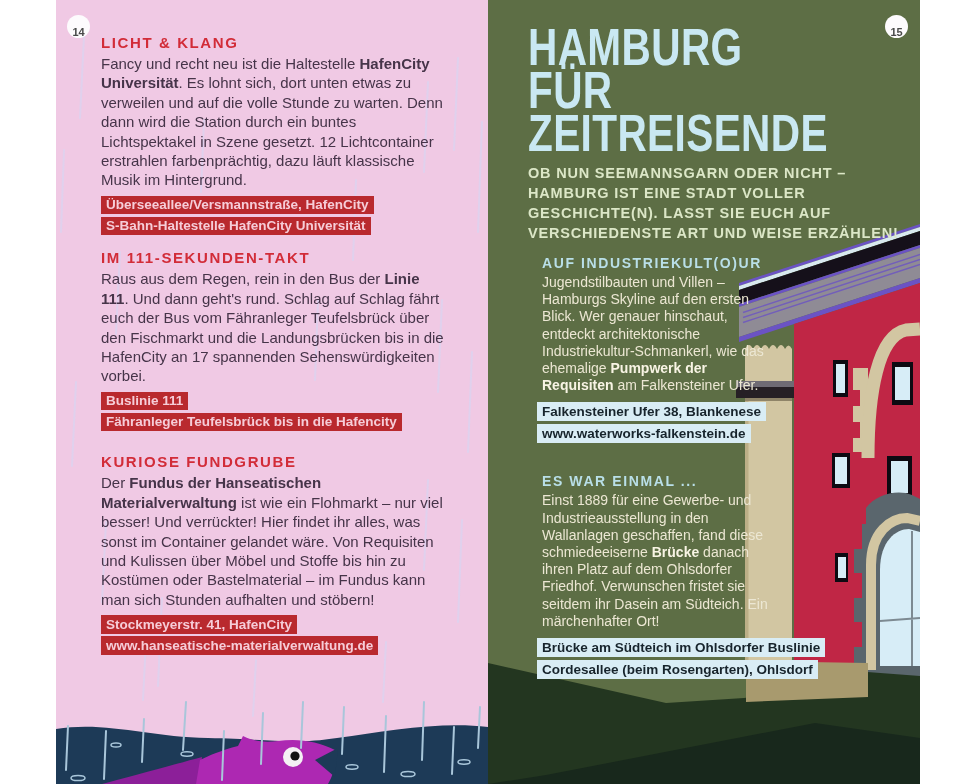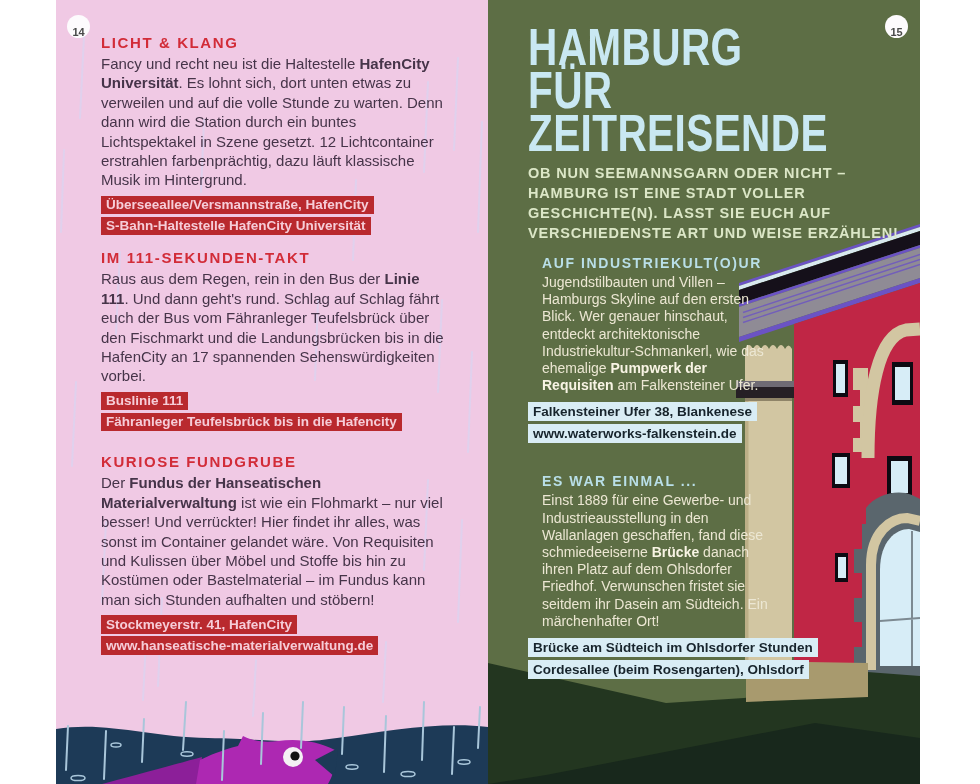--- a/index.html
+++ b/index.html
@@ -30,21 +30,21 @@
 
   
   .r-col{padding:26px 0 0 40px;width:385px;}
   .r-title{color:var(--titleBlue);font-size:52px;font-weight:bold;line-height:43px;
            letter-spacing:.5px;transform:scaleX(.78);transform-origin:left top;margin:0;}
   .r-intro{color:var(--introGreen);font-size:14.5px;font-weight:bold;letter-spacing:.8px;
            line-height:20px;margin:8px 0 0 0;width:385px;}
   .r-sec-head{color:var(--cyan);font-size:14px;font-weight:bold;letter-spacing:1.6px;margin:0 0 3px 14px;}
   .r-body{color:var(--cream);font-size:14px;line-height:17.2px;width:228px;margin:0 0 8px 14px;}
   .r-body b{color:#f8f4e4;}
-  .labels-blue{}
+  .labels-blue{margin-left:9px;}
   .labels-blue .lab{display:block;width:fit-content;background:var(--boxBlue);color:var(--boxBlueText);
        font-size:13.5px;font-weight:bold;line-height:15.5px;padding:1.5px 5px 2px 5px;margin-bottom:3px;}
   .s1{margin-top:12px;} .s2{margin-top:30px;}
 </style>
 </head>
 <body>
 
 <div class="spread">
 
   <div class="page page-left">
@@ -166,20 +166,20 @@
         <div class="labels-blue">
           <span class="lab">Falkensteiner Ufer 38, Blankenese</span>
           <span class="lab">www.waterworks-falkenstein.de</span>
         </div>
       </div>
 
       <div class="s2">
         <h3 class="r-sec-head">ES WAR EINMAL ...</h3>
         <p class="r-body">Einst 1889 für eine Gewerbe- und Industrieausstellung in den Wallanlagen geschaffen, fand diese schmiedeeiserne <b>Brücke</b> danach ihren Platz auf dem Ohlsdorfer Friedhof. Verwunschen fristet sie seitdem ihr Dasein am Südteich. Ein märchenhafter Ort!</p>
         <div class="labels-blue">
-          <span class="lab">Brücke am Südteich im Ohlsdorfer Stunden</span>
+          <span class="lab">Brücke am Südteich im Ohlsdorfer Buslinie</span>
           <span class="lab">Cordesallee (beim Rosengarten), Ohlsdorf</span>
         </div>
       </div>
     </div>
   </div>
 
 </div>
 
 </body></html>

